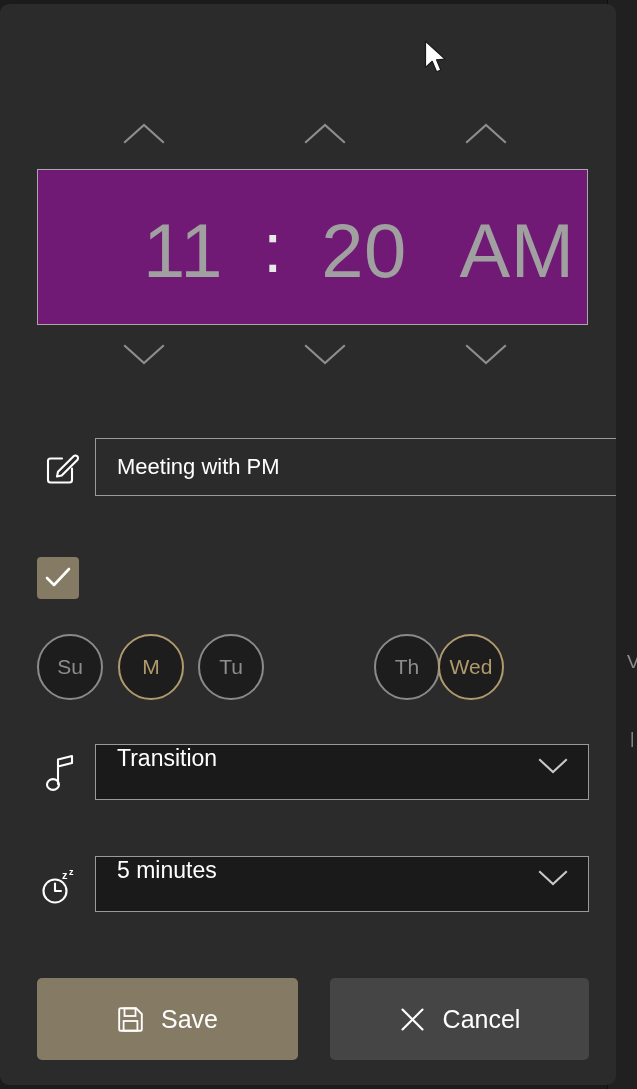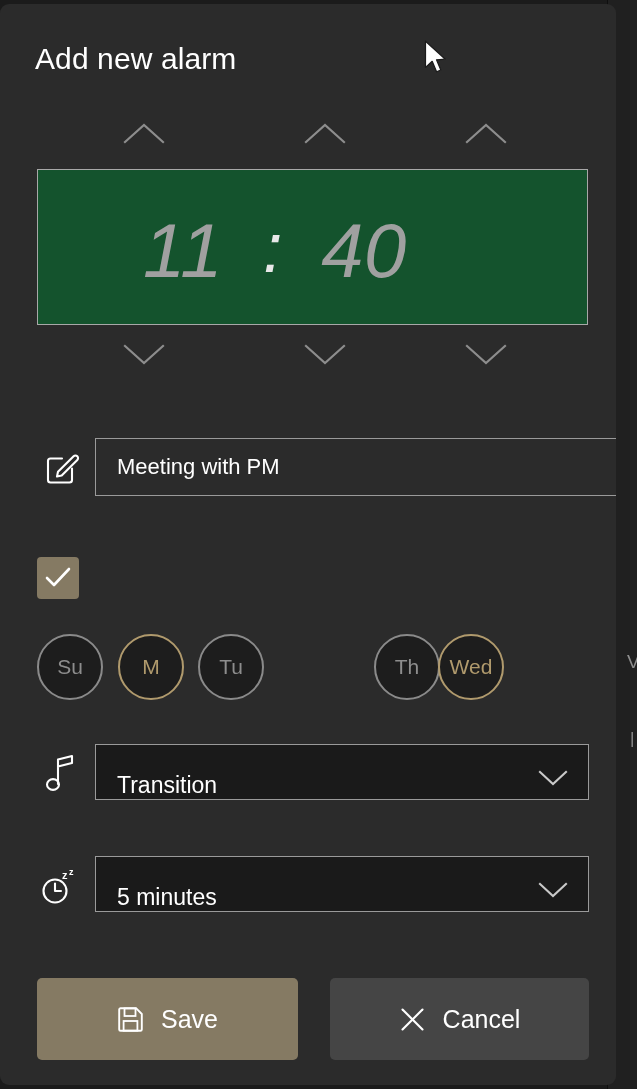--- a/index.html
+++ b/index.html
@@ -88,26 +88,25 @@
   .chev.down-m { left: 303px; top: 337px; }
   .chev.down-p { left: 464px; top: 337px; }
 
   
   .timebox {
     position: absolute;
     left: 37px;
     top: 165px;
     width: 551px;
     height: 156px;
-    background: #14532d;
+    background: #701a75;
     border: 1px solid #a8a8a8;
     box-sizing: border-box;
     display: flex;
     align-items: center;
-    font-style: italic;
   }
   .time-seg {
     color: #a0a0a0;
     font-size: 76px;
     font-weight: 400;
     line-height: 1;
     text-align: center;
     letter-spacing: 0.5px;
     user-select: none;
   }
@@ -196,21 +195,21 @@
 
   .dropdown {
     position: absolute;
     left: 95px;
     width: 494px;
     height: 56px;
     background: #1a1a1a;
     border: 1px solid #9a9a9a;
     box-sizing: border-box;
     display: flex;
-    align-items: flex-end;
+    align-items: flex-start;
   }
   .dropdown.sound  { top: 740px; }
   .dropdown.snooze { top: 852px; }
   .dropdown .dd-label {
     color: #ffffff;
     font-size: 23px;
     padding-left: 21px;
     white-space: nowrap;
     flex: 1 1 auto;
     user-select: none;
@@ -262,42 +261,42 @@
 
 <div id="root">
 
   <div class="bg-panel"></div>
   <div class="bg-panel-edge"></div>
   <div class="bg-ghost g1">V</div>
   <div class="bg-ghost g2">|</div>
 
   <div class="dialog">
 
-    <div class="title">Add new alarm</div>
 
     <div class="chev up-h">
       <svg width="44" height="26" viewBox="0 0 44 26">
           <polyline points="3,21 22,4 41,21" fill="none" stroke="#8d8d8d" stroke-width="2.2" stroke-linecap="square"></polyline>
         </svg>
     </div>
     <div class="chev up-m">
       <svg width="44" height="26" viewBox="0 0 44 26">
           <polyline points="3,21 22,4 41,21" fill="none" stroke="#8d8d8d" stroke-width="2.2" stroke-linecap="square"></polyline>
         </svg>
     </div>
     <div class="chev up-p">
       <svg width="44" height="26" viewBox="0 0 44 26">
           <polyline points="3,21 22,4 41,21" fill="none" stroke="#8d8d8d" stroke-width="2.2" stroke-linecap="square"></polyline>
         </svg>
     </div>
 
     <div class="timebox">
       <div class="time-seg seg-hour">11</div>
       <div class="time-seg seg-colon">:</div>
-      <div class="time-seg seg-min">40</div>
+      <div class="time-seg seg-min">20</div>
+      <div class="time-seg seg-period">AM</div>
     </div>
 
     <div class="chev down-h">
       <svg width="44" height="26" viewBox="0 0 44 26">
           <polyline points="3,5 22,22 41,5" fill="none" stroke="#8d8d8d" stroke-width="2.2" stroke-linecap="square"></polyline>
         </svg>
     </div>
     <div class="chev down-m">
       <svg width="44" height="26" viewBox="0 0 44 26">
           <polyline points="3,5 22,22 41,5" fill="none" stroke="#8d8d8d" stroke-width="2.2" stroke-linecap="square"></polyline>

